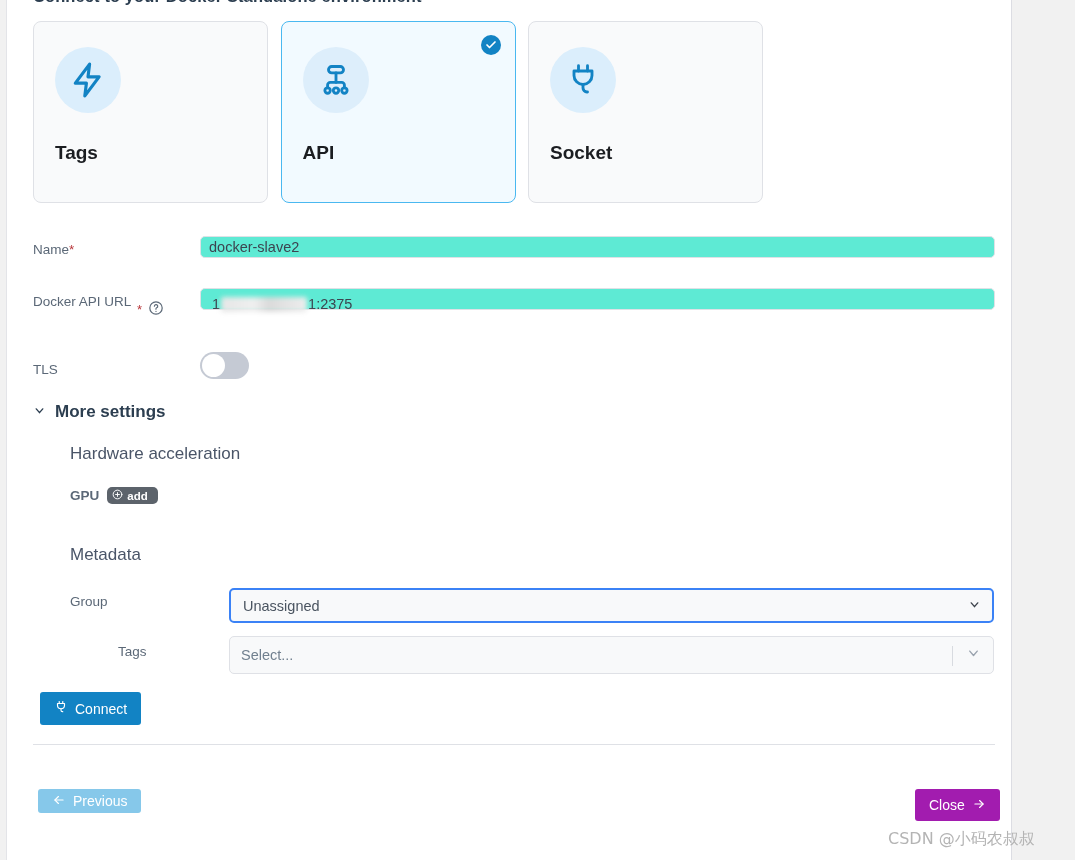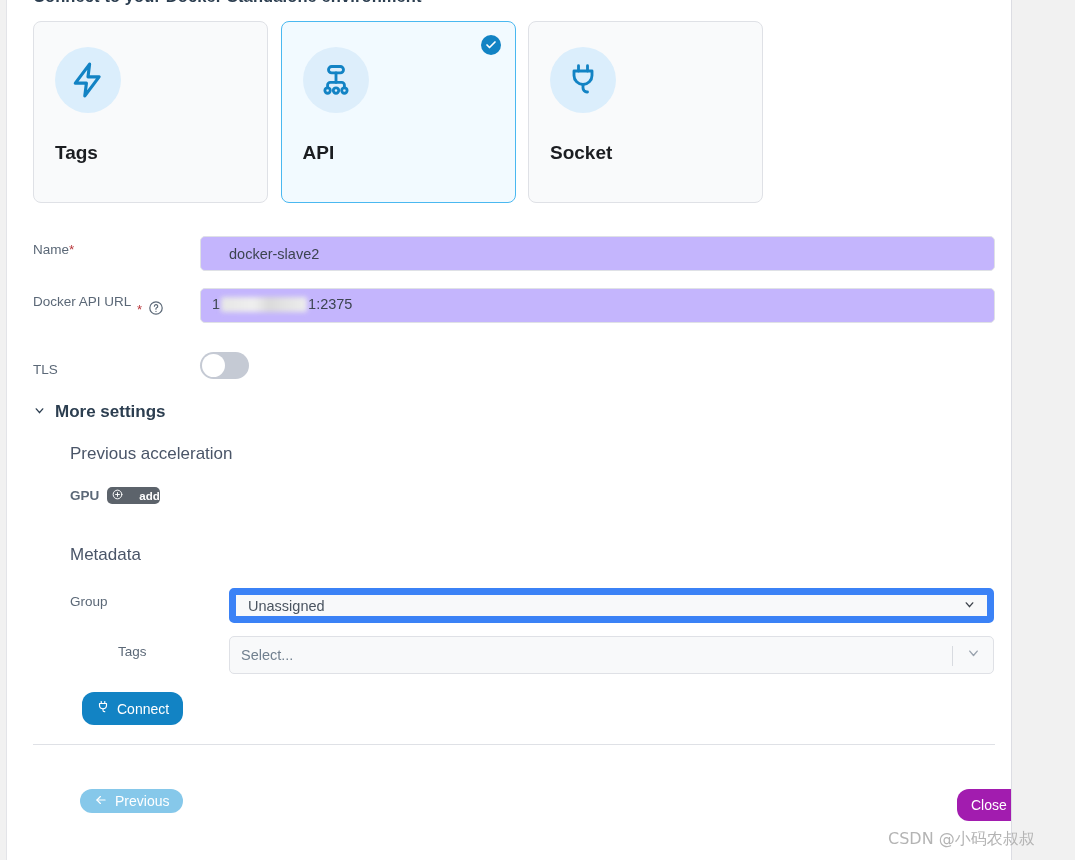--- a/index.html
+++ b/index.html
@@ -99,25 +99,25 @@
   .flabel {
     font-size: 13.5px;
     color: #5b6877;
     line-height: 19px;
   }
   .req { color: #b8373b; }
 
   .txtinput {
     border: 1px solid #dfe1e6;
     border-radius: 5px;
-    background: #c4b5fd;
-    height: 35px;
+    background: #5eead4;
+    height: 22px;
     font-size: 14.5px;
     color: #3c4450;
-    padding: 0 28px;
+    padding: 0 8px;
     font-family: "Liberation Sans", sans-serif;
     outline: none;
     width: 100%;
   }
   .txtinput::placeholder { color: #9aa3ae; }
 
   
   #row-name      { left: 26px; top: 236px; }
   #row-name .flabel { position: absolute; left: 0; top: 4px; }
   #row-name .field  { position: absolute; left: 167px; top: 0; width: 795px; }
@@ -199,41 +199,41 @@
     gap: 8px;
   }
   #gpu-row .gpu-label {
     font-size: 13.5px;
     font-weight: 700;
     color: #5b6877;
   }
   .chip-add {
     display: inline-flex;
     align-items: center;
-    gap: 16px;
+    gap: 4px;
     background: #5c636b;
     color: #ffffff;
     border-radius: 5px;
-    padding: 2px 0 2px 5px;
+    padding: 2px 10px 2px 5px;
     font-size: 11.5px;
     font-weight: 700;
     cursor: pointer;
     border: none;
     font-family: "Liberation Sans", sans-serif;
   }
 
   
   #row-group { position: absolute; left: 63px; top: 588px; }
   #row-group .flabel { position: absolute; left: 0; top: 4px; }
   .selectbox {
     position: absolute;
     left: 159px; top: 0;
     width: 765px; height: 35px;
     background: #f8f9fa;
-    border: 7px solid #3b82f6;
+    border: 2px solid #3b82f6;
     border-radius: 5px;
     font-size: 14.5px;
     color: #4a5460;
     padding: 0 12px;
     display: flex;
     align-items: center;
     cursor: pointer;
   }
   .selectbox .chev {
     position: absolute;
@@ -270,29 +270,28 @@
     right: 12px; top: 50%;
     transform: translateY(-50%);
   }
 
   
   .btn {
     display: inline-flex;
     align-items: center;
     gap: 7px;
     border: none;
-    border-radius: 12px;
+    border-radius: 3px;
     font-family: "Liberation Sans", sans-serif;
     font-size: 14px;
     font-weight: 400;
     color: #ffffff;
     cursor: pointer;
     padding: 0 14px;
     height: 32px;
-    margin-left: 42px;
   }
   #connect-button {
     position: absolute;
     left: 33px; top: 692px;
     background: #1283c4;
     height: 33px;
   }
   .hr {
     position: absolute;
     left: 26px; top: 744px;
@@ -414,21 +413,21 @@
 
     <div id="more-settings">
       <span>
         <svg width="13" height="13" viewBox="0 0 24 24" fill="none" stroke="#2c3e50" stroke-width="2.6" stroke-linecap="round" stroke-linejoin="round">
           <polyline points="6 9 12 16 18 9"></polyline>
         </svg>
       </span>
       <span class="ms-label">More settings</span>
     </div>
 
-    <div class="section-title" id="hw-title">Previous acceleration</div>
+    <div class="section-title" id="hw-title">Hardware acceleration</div>
 
     <div id="gpu-row">
       <span class="gpu-label">GPU</span>
       <button class="chip-add">
         <span>
           <svg width="11" height="11" viewBox="0 0 24 24" fill="none" stroke="#ffffff" stroke-width="2.1" stroke-linecap="round" stroke-linejoin="round">
             <circle cx="12" cy="12" r="9.5"></circle>
             <line x1="12" y1="7.8" x2="12" y2="16.2"></line>
             <line x1="7.8" y1="12" x2="16.2" y2="12"></line>
           </svg>

